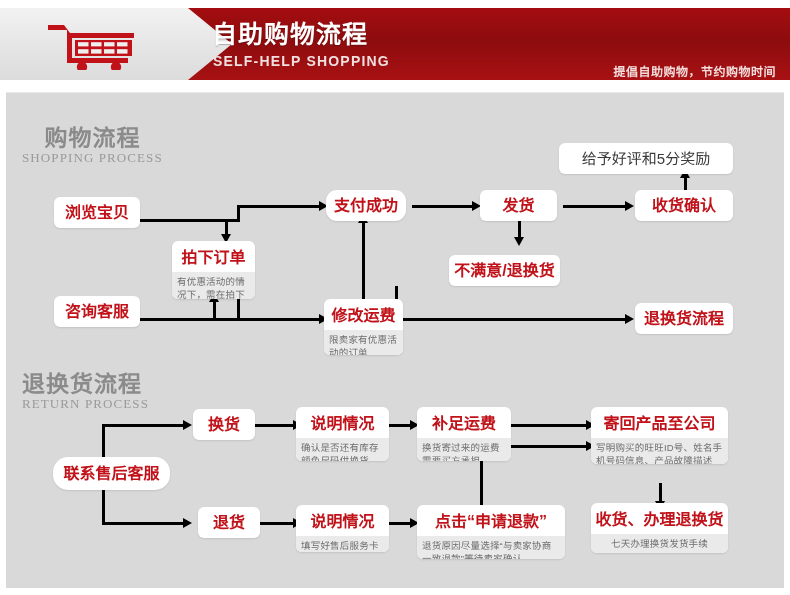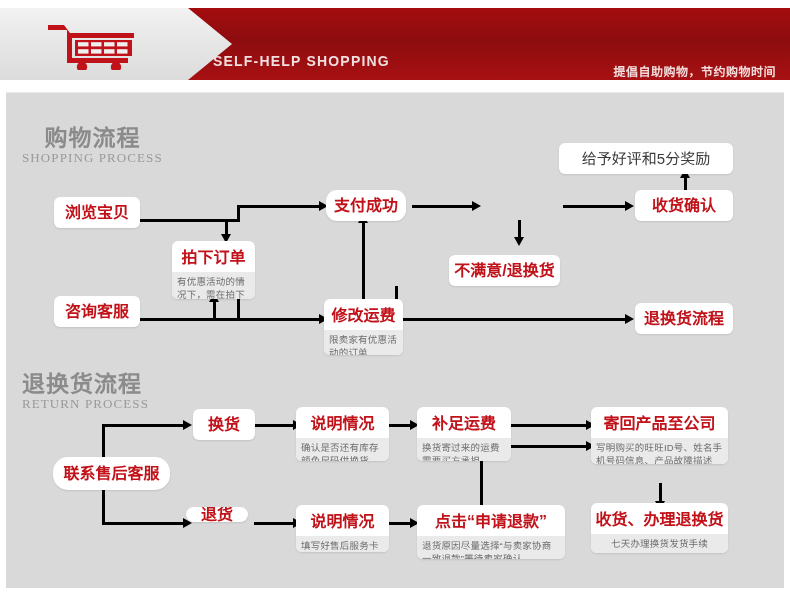--- a/index.html
+++ b/index.html
@@ -107,20 +107,21 @@
       <rect x="60" y="22.2" width="10.5" height="4.2" fill="#efefef"></rect>
       <rect x="73" y="22.2" width="10.5" height="4.2" fill="#efefef"></rect>
       <rect x="34" y="29.2" width="10.5" height="4.4" fill="#efefef"></rect>
       <rect x="47" y="29.2" width="10.5" height="4.4" fill="#efefef"></rect>
       <rect x="60" y="29.2" width="10.5" height="4.4" fill="#efefef"></rect>
       <rect x="73" y="29.2" width="10.5" height="4.4" fill="#efefef"></rect>
       <circle cx="38" cy="47" r="5.2" fill="#c1121a"></circle>
       <circle cx="72" cy="47" r="5.2" fill="#c1121a"></circle>
     </svg>
 
+    <div class="header-title">自助购物流程</div>
     <div class="header-sub">SELF-HELP SHOPPING</div>
     <div class="header-slogan">提倡自助购物，节约购物时间</div>
   </div>
 
   <div class="panel">
 
     <div class="sec-title" style="left:16px;top:32px;text-align:center;">
       <div class="cn">购物流程</div>
       <div class="en">SHOPPING PROCESS</div>
     </div>
@@ -175,20 +176,23 @@
 
     <div class="node hasdesc" style="left:318px;top:206px;width:79px;height:56px;">
       <div class="ttl">修改运费</div>
       <div class="desc">限卖家有优惠活动的订单</div>
     </div>
 
     <div class="node" style="left:320px;top:97px;width:80px;height:31px;border-radius:11px;">
       <div class="ttl">支付成功</div>
     </div>
 
+    <div class="node" style="left:474px;top:97px;width:77px;height:31px;">
+      <div class="ttl">发货</div>
+    </div>
 
     <div class="node" style="left:443px;top:162px;width:111px;height:31px;">
       <div class="ttl">不满意/退换货</div>
     </div>
 
     <div class="node" style="left:629px;top:97px;width:98px;height:31px;">
       <div class="ttl">收货确认</div>
     </div>
 
     <div class="node dark" style="left:553px;top:50px;width:174px;height:31px;">
@@ -233,21 +237,21 @@
     <div class="ar ar-d" style="left:649px;top:408px;"></div>
 
     <div class="node" style="left:47px;top:364px;width:117px;height:33px;border-radius:15px;">
       <div class="ttl">联系售后客服</div>
     </div>
 
     <div class="node" style="left:187px;top:316px;width:62px;height:31px;">
       <div class="ttl">换货</div>
     </div>
 
-    <div class="node" style="left:180px;top:414px;width:62px;height:15px;border-radius:9px;">
+    <div class="node" style="left:192px;top:414px;width:62px;height:31px;">
       <div class="ttl">退货</div>
     </div>
 
     <div class="node hasdesc" style="left:290px;top:314px;width:93px;height:54px;">
       <div class="ttl">说明情况</div>
       <div class="desc">确认是否还有库存颜色尺码供换货</div>
     </div>
 
     <div class="node hasdesc" style="left:290px;top:412px;width:93px;height:47px;">
       <div class="ttl">说明情况</div>

